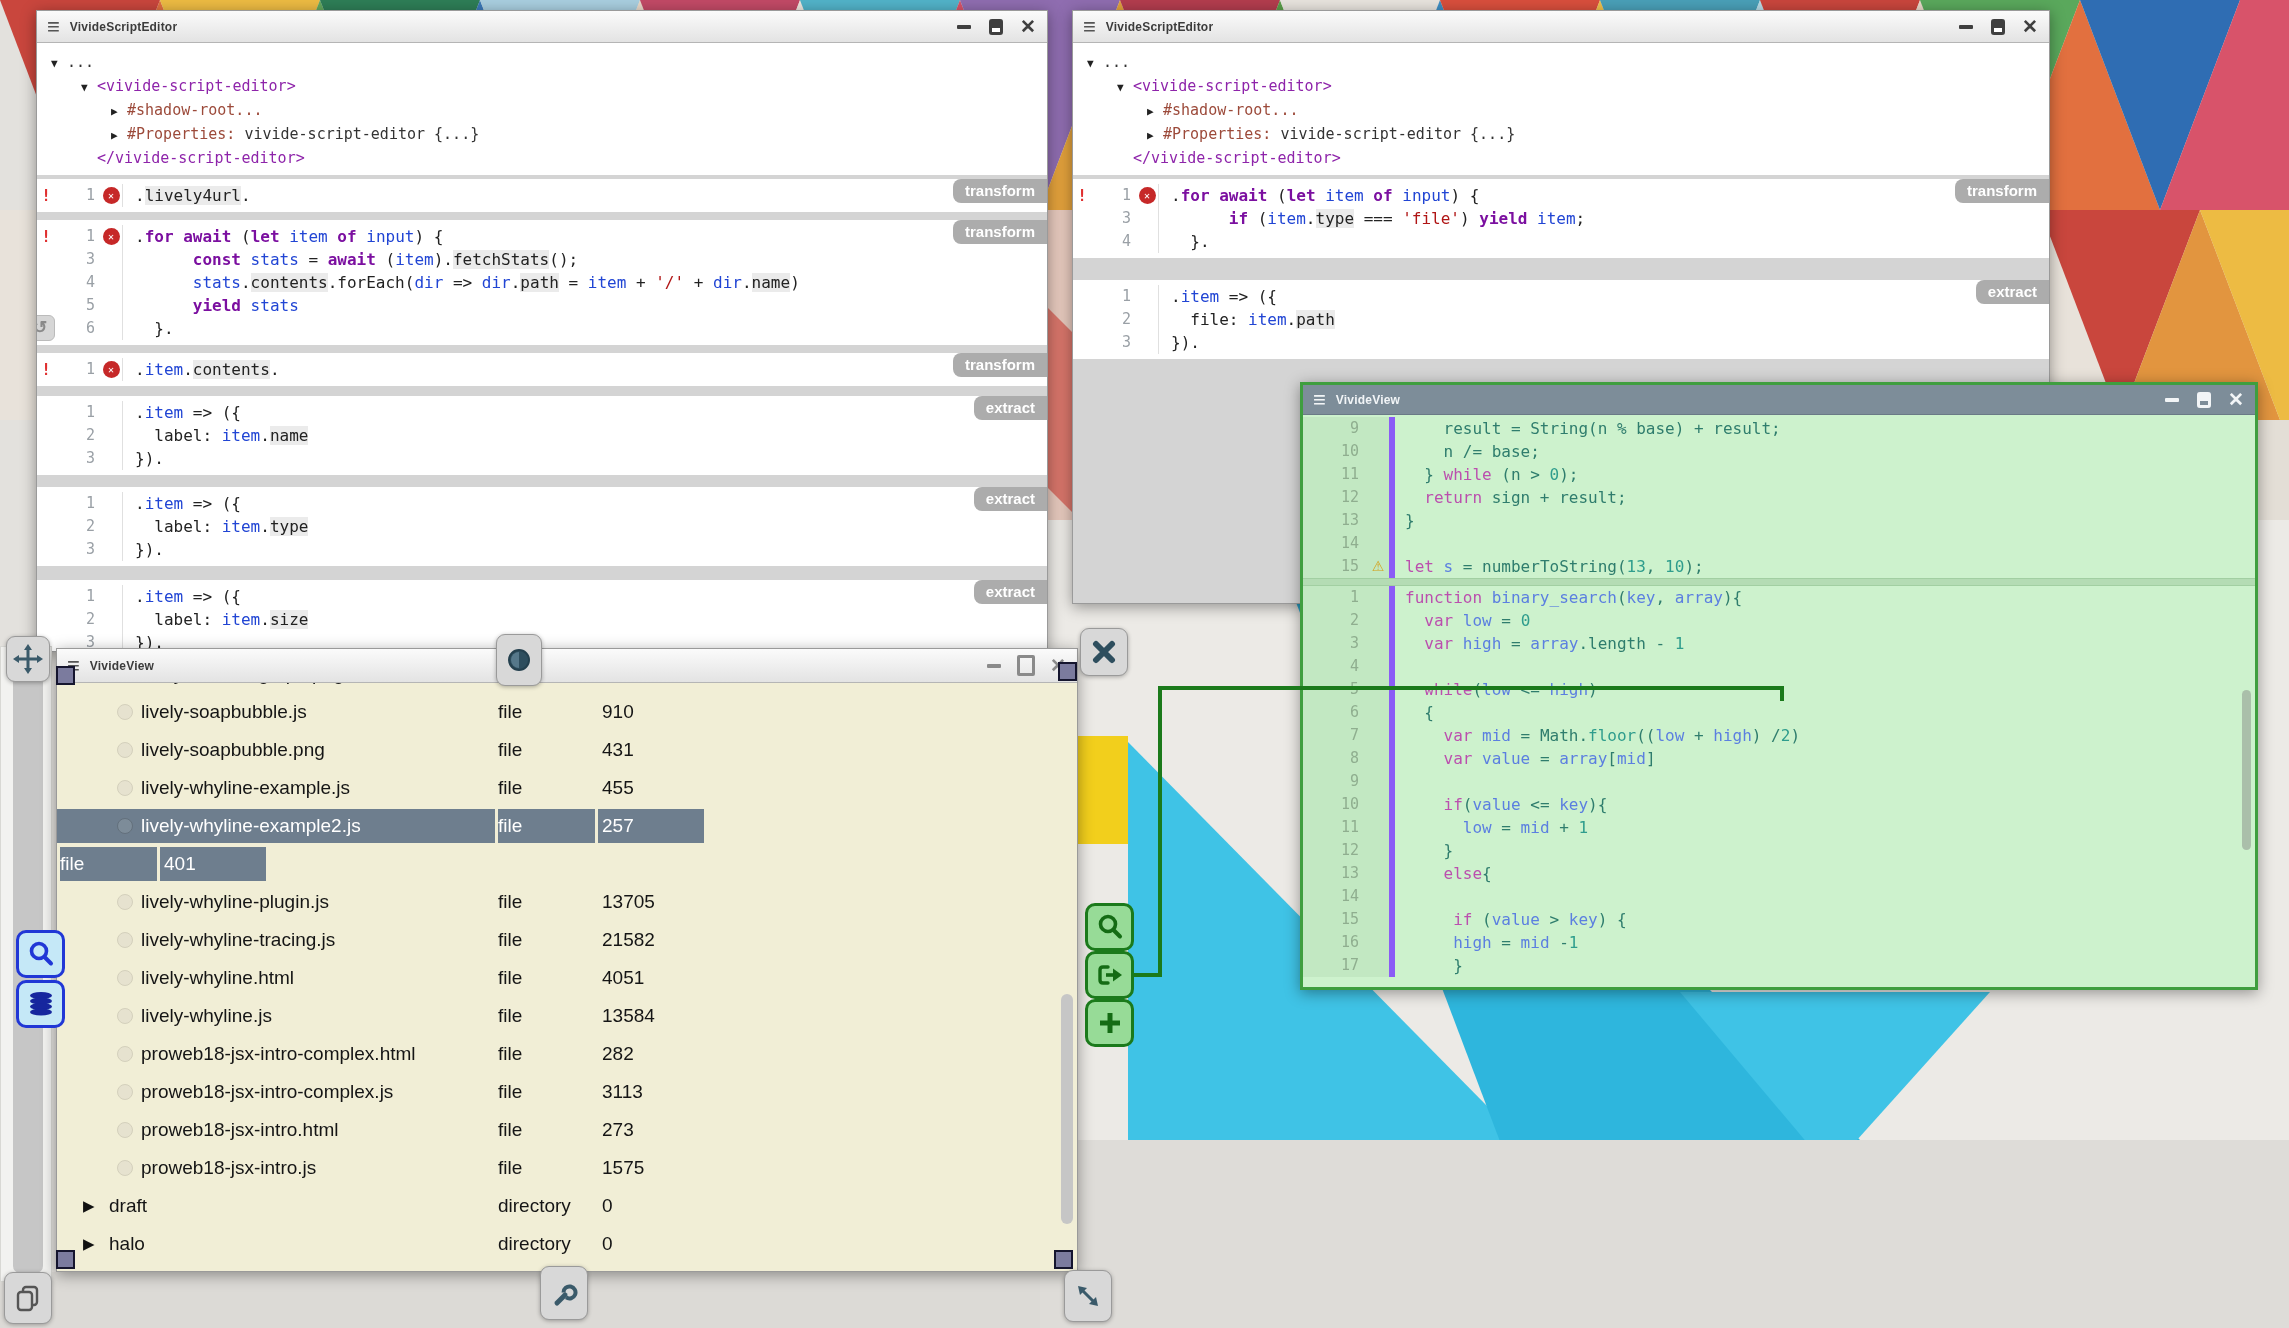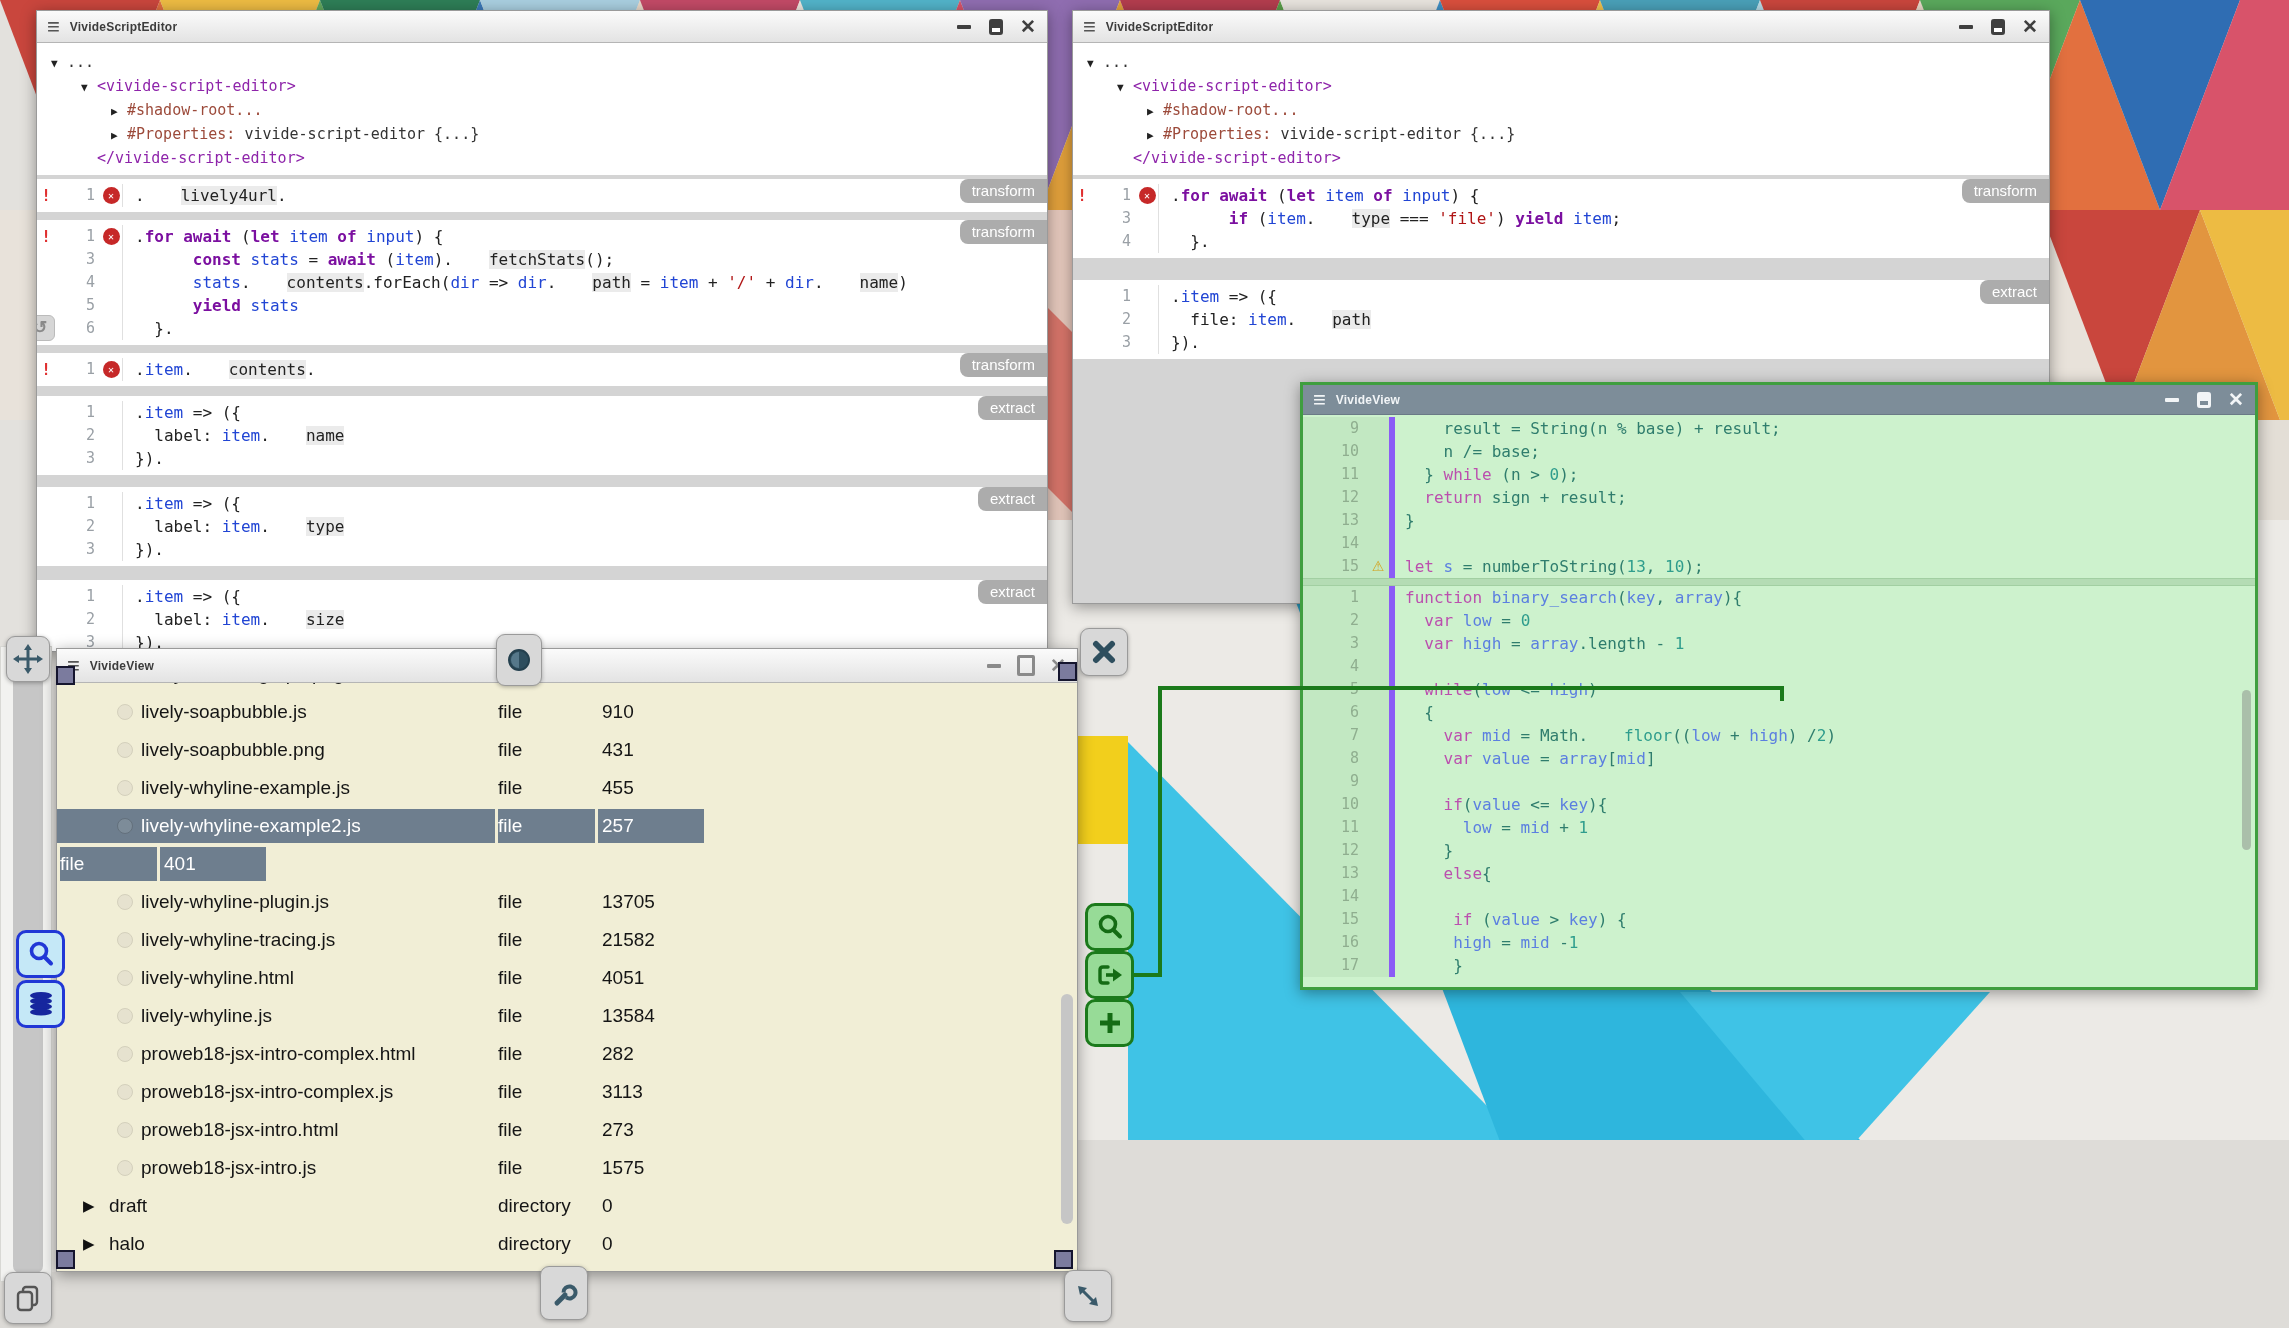--- a/index.html
+++ b/index.html
@@ -40,24 +40,24 @@
   .g-excl { width:18px; text-align:center; color:#e03030; font-weight:bold; font-size:16px; }
   .g-num { flex:1; text-align:right; color:#9aa0a6; font-size:15px; padding-right:5px; }
   .g-err { width:22px; display:flex; justify-content:center; }
   .err-dot { width:17px; height:17px; border-radius:50%; background:#c62828; color:#fff; font-size:10px;
              font-weight:bold; display:flex; align-items:center; justify-content:center; }
   .code-line { white-space:pre; font-family:"DejaVu Sans Mono", monospace; font-size:16px; color:#222;
                padding-left:12px; }
   .tok-kw { color:#7b0fa0; font-weight:600; }
   .tok-var { color:#2145d4; }
   .tok-str { color:#b01515; }
-  .tok-prop { background:#ebebeb; color:#222; border-radius:0;margin-left:36px; }
+  .tok-prop { background:#ebebeb; color:#222; border-radius:0; }
   .tok-num { color:#15707a; }
   .type-badge { position:absolute; top:0; right:0; background:rgba(165,165,165,.92); color:#fff;
-                font-size:15px; padding:3px 12px 4px; border-radius:8px 0 0 8px; cursor:pointer; }
+                font-size:15px; padding:3px 12px 4px; border-radius:8px 0 0 8px; cursor:pointer;font-weight:bold; }
   .undo-tab { position:absolute; left:-12px; width:30px; height:26px; background:#d6d6d6; border:1px solid #bbb;
               border-radius:6px; color:#8a8a8a; font-size:17px; font-weight:bold; text-align:center; line-height:24px; cursor:pointer;}
   .editor-filler { flex:1; background:#d4d4d4; }
 
   
   #win-code { border:3px solid #3f9e3f; background:#cdf2cd; }
   #win-code .titlebar { background:#7d8d99; border-bottom:1px solid #6a7a86; }
   #win-code .titlebar .title, #win-code .titlebar .hamburger { color:#f2f5f7; }
   #win-code .wbtn.min::after { background:#f2f5f7; }
   #win-code .wbtn.max::after { background:#f2f5f7; box-shadow:inset 0 0 0 3px #f2f5f7, inset 0 -4px 0 3px #7d8d99; }

